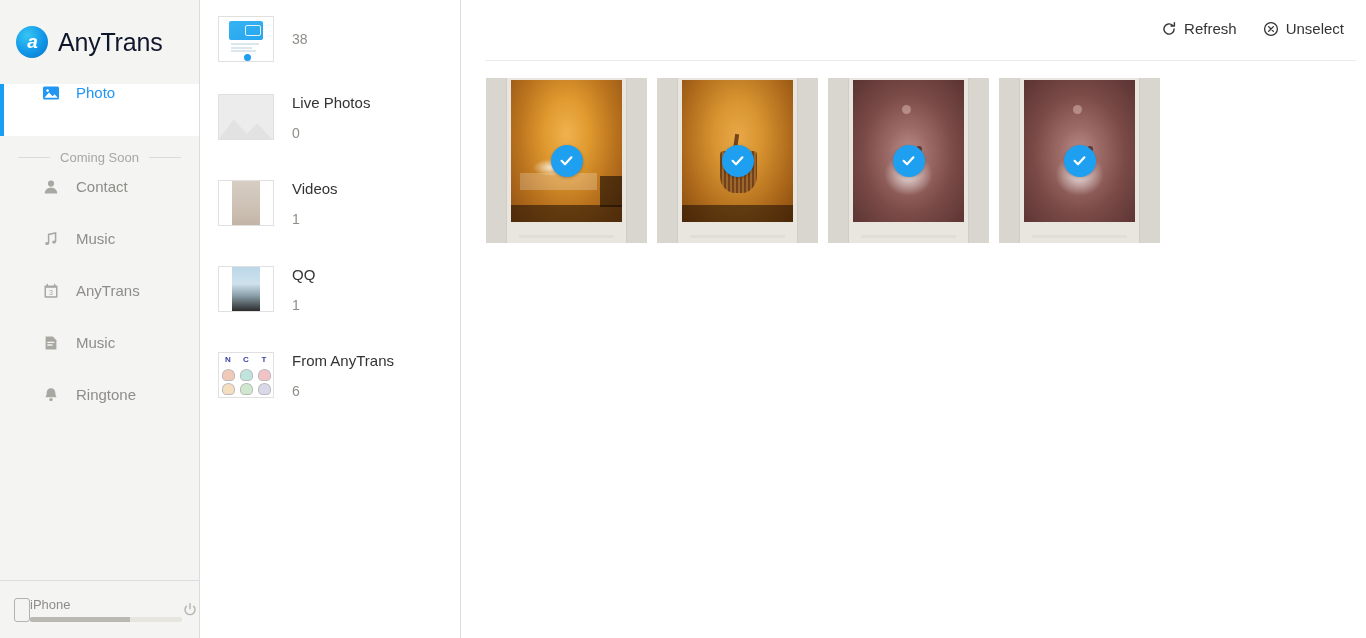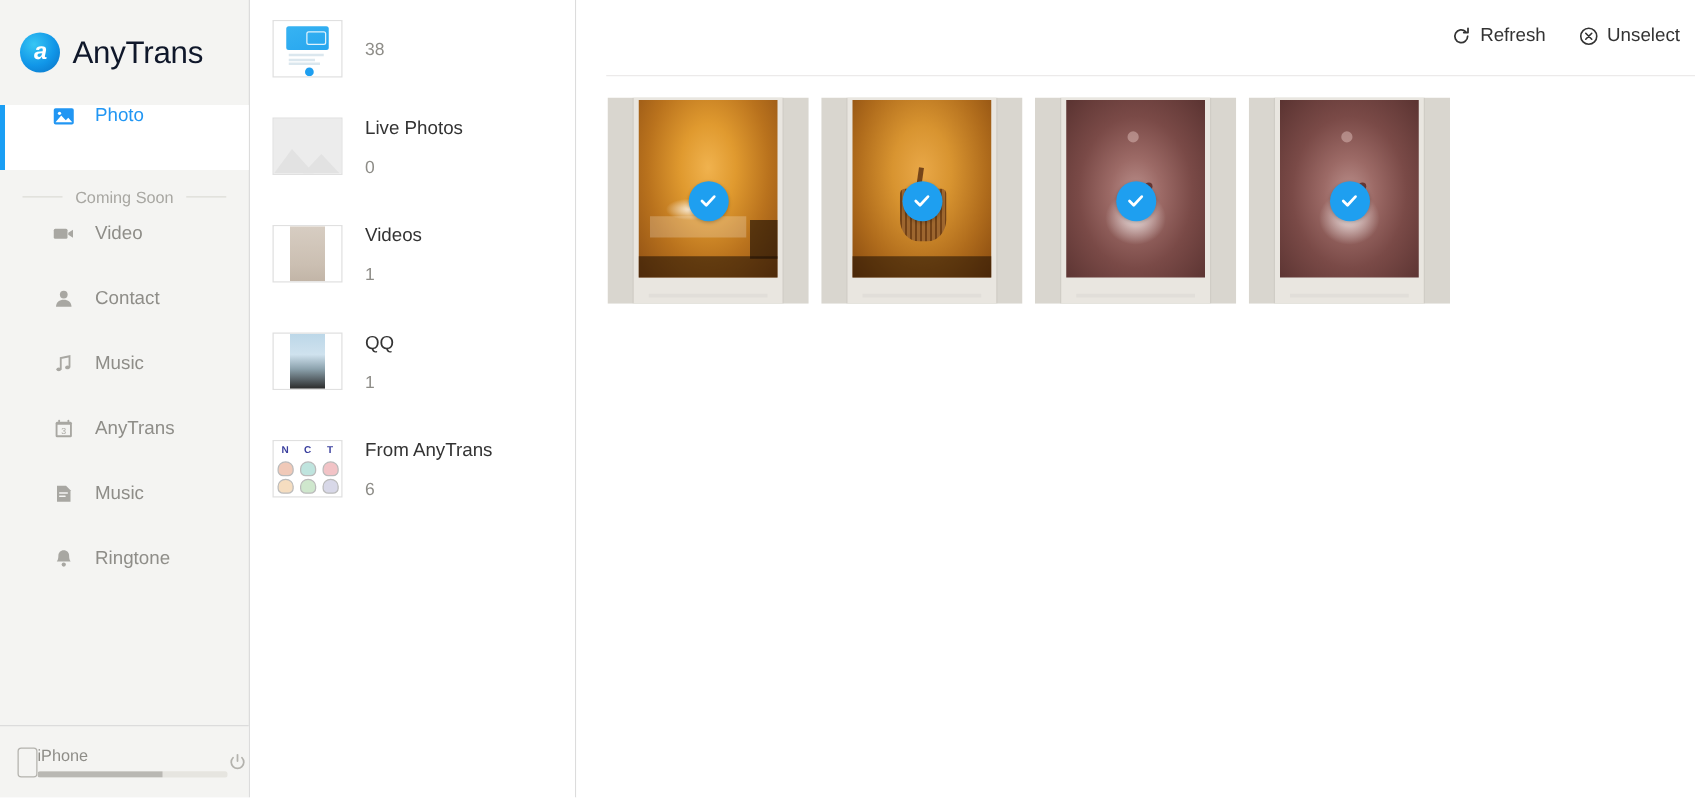--- a/index.html
+++ b/index.html
@@ -290,29 +290,20 @@
       </span>
       <span>Photo</span>
     </div>
 
     <div class="coming-soon">
       <span class="line"></span>
       <span>Coming Soon</span>
       <span class="line"></span>
     </div>
 
-    <div class="nav-item">
-      <span class="nav-icon">
-        <svg width="18" height="18" viewBox="0 0 18 18">
-            <rect x="1" y="5" width="11" height="8" rx="1.2" fill="#a8a7a2"></rect>
-            <path d="M12.6 8.2 L16.4 5.8 V12.2 L12.6 9.8 Z" fill="#a8a7a2"></path>
-          </svg>
-      </span>
-      <span>Video</span>
-    </div>
 
     <div class="nav-item">
       <span class="nav-icon">
         <svg width="18" height="18" viewBox="0 0 18 18">
             <circle cx="9" cy="5.6" r="3.1" fill="#a8a7a2"></circle>
             <path d="M2.8 15.4c0-3.6 2.8-5.6 6.2-5.6s6.2 2 6.2 5.6z" fill="#a8a7a2"></path>
           </svg>
       </span>
       <span>Contact</span>
     </div>

